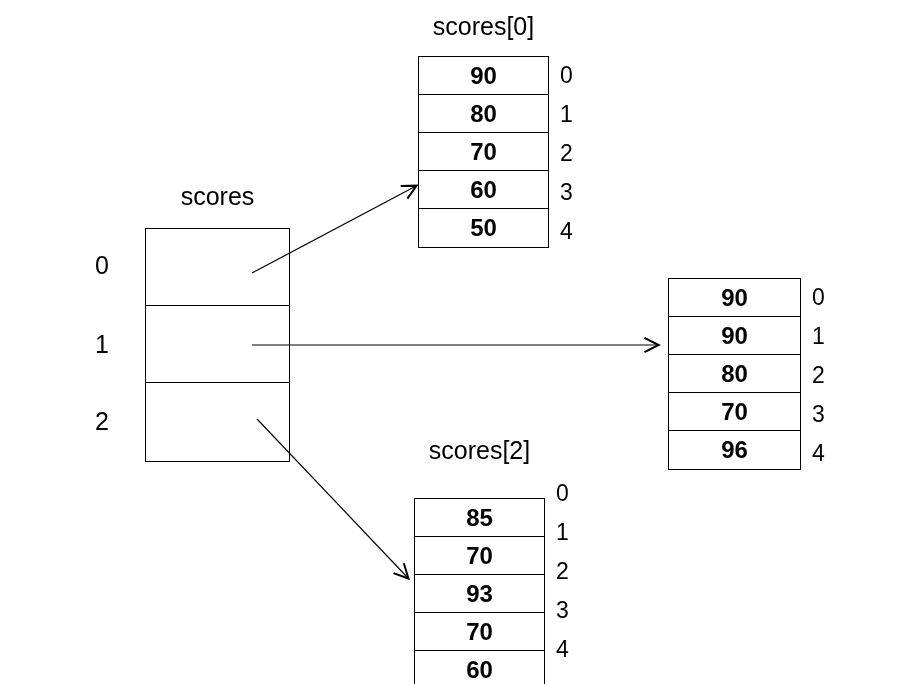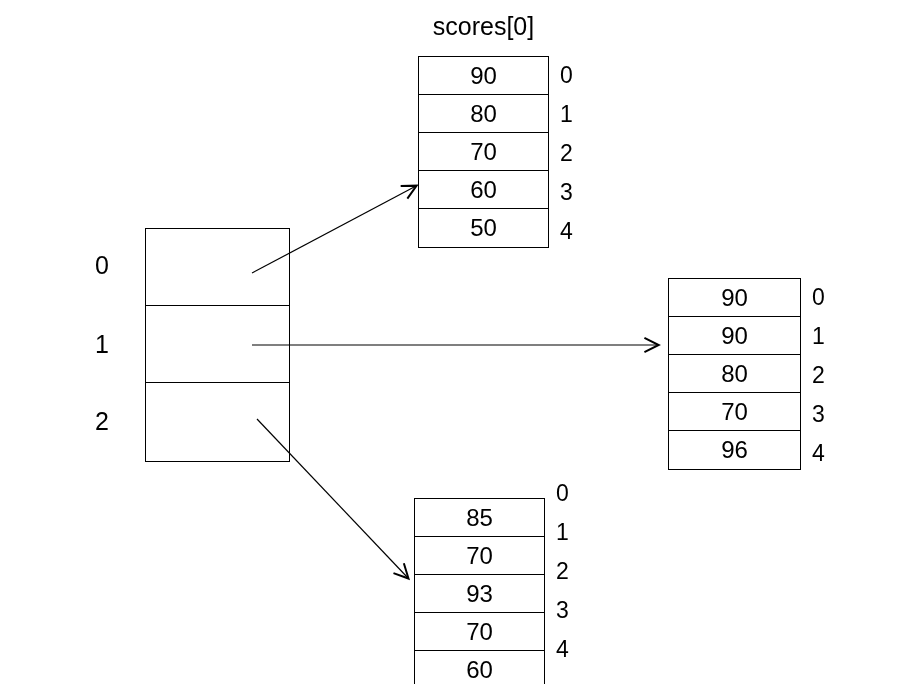--- a/index.html
+++ b/index.html
@@ -7,36 +7,37 @@
   body { font-family: "Liberation Sans", sans-serif; color: #000; }
 
   .canvas { position: relative; width: 915px; height: 684px; background: #ffffff; overflow: hidden; }
 
   .arr-title { position: absolute; font-size: 25px; text-align: center; white-space: nowrap; }
 
   .array-box { position: absolute; border: 1px solid #000; background: #fff; }
   .ptr-cell { height: 77px; border-bottom: 1px solid #000; }
   .ptr-cell:last-child { border-bottom: 0; height: 76px; }
 
-  .val-table { position: absolute; border: 1px solid #000; background: #fff; }
+  .val-table { position: absolute; border: 1px solid #000; background: #fff; font-weight: bold; }
   .val-row { height: 38px; border-bottom: 1px solid #000; display: flex; align-items: center; justify-content: center; font-size: 24px; }
   .val-row:last-child { border-bottom: 0; }
 
   .idx-col { position: absolute; }
   .idx { height: 39px; display: flex; align-items: center; font-size: 23px; }
 
   .main-idx { position: absolute; font-size: 25px; width: 32px; text-align: center; }
 
   svg.arrows { position: absolute; left: 0; top: 0; width: 915px; height: 684px; pointer-events: none; }
 </style>
 </head>
 <body>
 
 <div class="canvas">
 
+  <div class="arr-title" style="left:145px; top:182px; width:145px;">scores</div>
 
   <div class="main-idx" style="left:86px; top:251px;">0</div>
   <div class="main-idx" style="left:86px; top:330px;">1</div>
   <div class="main-idx" style="left:86px; top:407px;">2</div>
 
   <div class="array-box" style="left:145px; top:228px; width:145px; height:234px;">
     <div class="ptr-cell"></div>
     <div class="ptr-cell"></div>
     <div class="ptr-cell"></div>
   </div>
@@ -69,20 +70,21 @@
   </div>
 
   <div class="idx-col" style="left:812px; top:278px;">
     <div class="idx">0</div>
     <div class="idx">1</div>
     <div class="idx">2</div>
     <div class="idx">3</div>
     <div class="idx">4</div>
   </div>
 
+  <div class="arr-title" style="left:414px; top:436px; width:131px;">scores[2]</div>
 
   <div class="val-table" style="left:414px; top:498px; width:131px;">
     <div class="val-row">85</div>
     <div class="val-row">70</div>
     <div class="val-row">93</div>
     <div class="val-row">70</div>
     <div class="val-row">60</div>
   </div>
 
   <div class="idx-col" style="left:556px; top:474px;">

